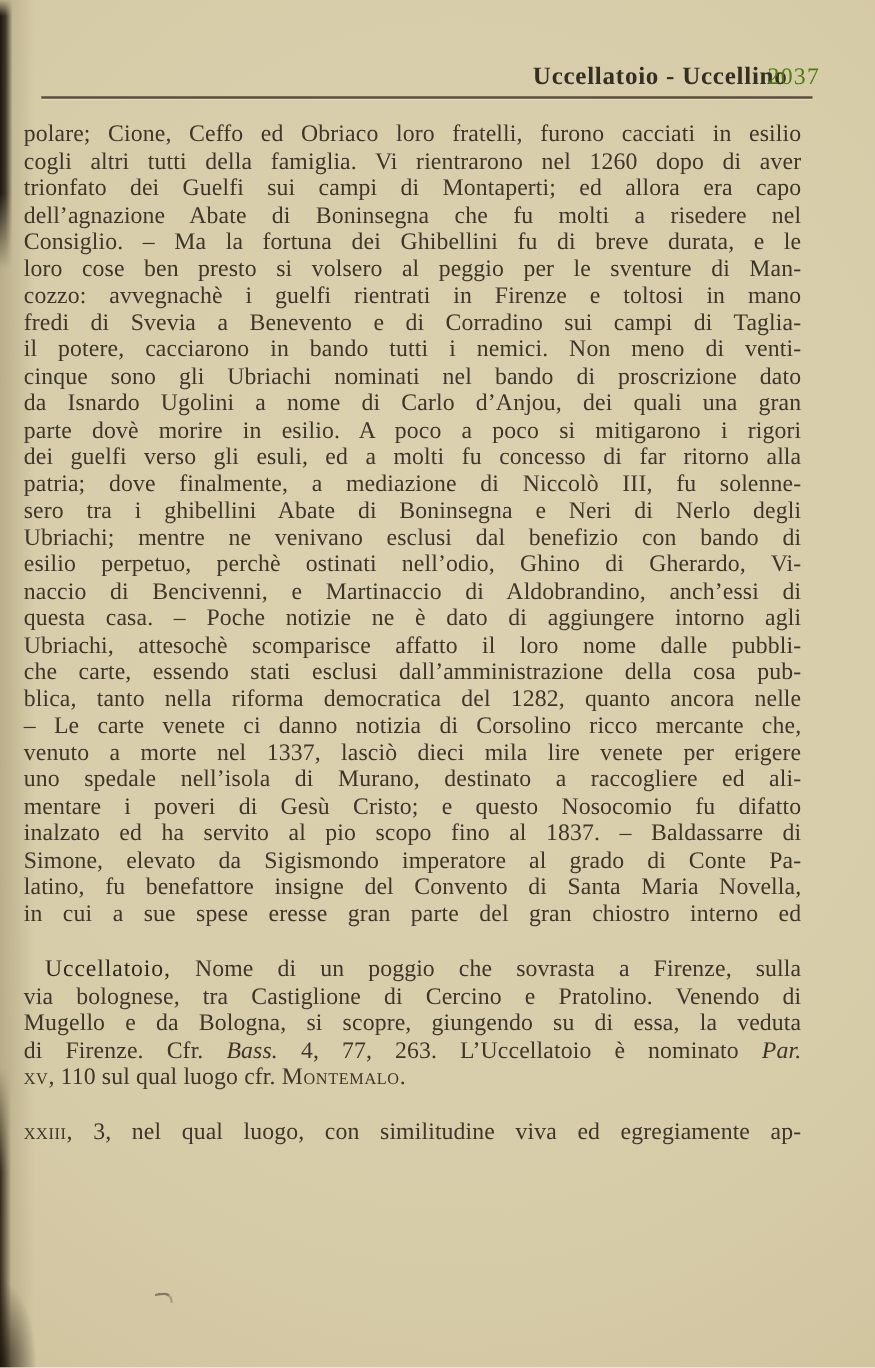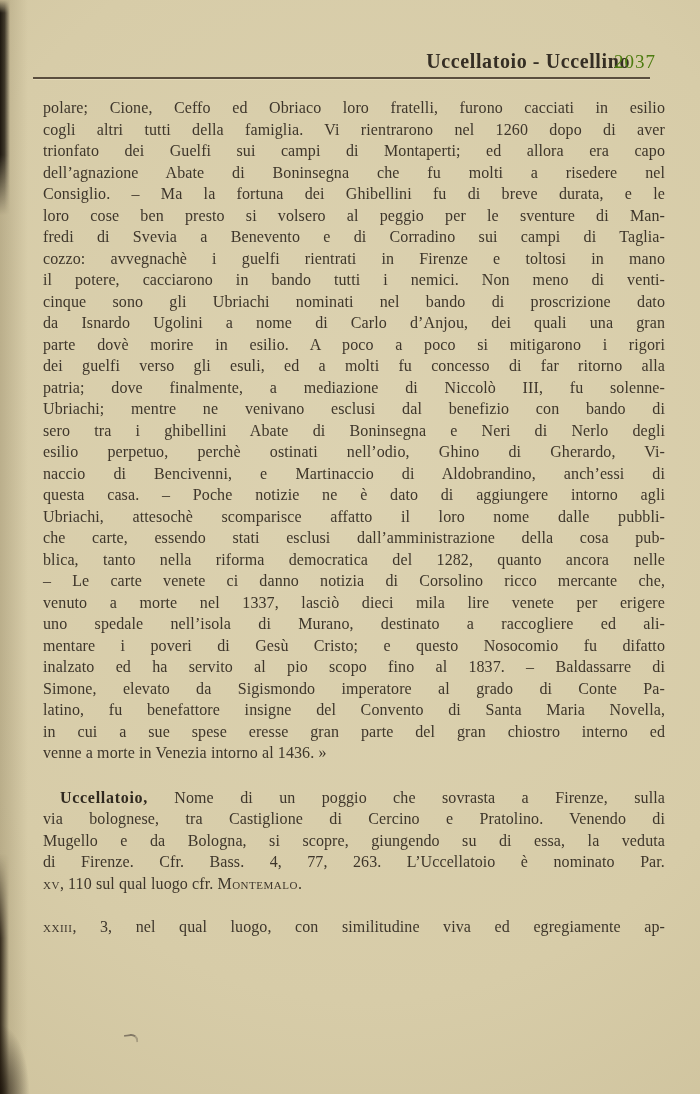--- a/index.html
+++ b/index.html
@@ -23,30 +23,30 @@
     mask-image:linear-gradient(to top, #000 0%, #000 65%, transparent 100%);}
   .corner-bl{position:absolute;left:0;bottom:0;width:30px;height:70px;
     background:radial-gradient(ellipse at 0% 100%, rgba(24,16,8,0.8) 0%, rgba(24,16,8,0) 70%);}
   
   .header-title{position:absolute;top:48px;left:0;right:70px;text-align:right;
     font-weight:700;font-size:20px;line-height:26px;color:#352e24;letter-spacing:0.6px;}
   .page-number{position:absolute;top:49px;right:44px;font-size:19px;line-height:26px;color:#4d7c0f;letter-spacing:1px;}
   .header-rule{position:absolute;top:77px;left:33px;width:617px;height:2px;background:#5a4e3e;
     box-shadow:0 1px 0 rgba(238,229,199,0.55);}
   
-  .body-text{position:absolute;top:97px;left:43px;width:622px;font-size:16px;line-height:21.5px;
+  .body-text{position:absolute;top:97px;left:19px;width:622px;font-size:19px;line-height:21.5px;
     letter-spacing:0.1px;color:#3e362b;}
   .para{margin:0;}
   .para + .para{margin-top:23px;}
   .para.entry + .para.entry{margin-top:22px;}
   .line{text-align:justify;text-align-last:justify;white-space:normal;}
   .line.line-last{text-align-last:left;}
   .line.line-indent{text-indent:17px;}
-  .seg-b{font-weight:700;color:#30291f;letter-spacing:0.7px;}
-  .seg-i{margin-top:32px;}
+  .seg-b{font-weight:400;color:#30291f;letter-spacing:0.7px;}
+  .seg-i{font-style:italic;margin-top:32px;}
   .seg-sc{font-variant:small-caps;letter-spacing:0.5px;}
   
   .curl-mark{position:absolute;left:124px;top:1034px;width:12px;height:7px;
     border-top:2px solid #6e6456;border-right:2px solid rgba(110,100,86,0.55);
     border-radius:2px 7px 0 0;transform:rotate(-6deg);opacity:0.8;}
 </style>
 </head>
 <body>
 
 <div class="page">
@@ -61,45 +61,44 @@
   <div class="header-rule"></div>
 
   <div class="body-text">
     <div class="para">
         <div class="line"><span>polare; Cione, Ceffo ed Obriaco loro fratelli, furono cacciati in esilio</span></div>
         <div class="line"><span>cogli altri tutti della famiglia. Vi rientrarono nel 1260 dopo di aver</span></div>
         <div class="line"><span>trionfato dei Guelfi sui campi di Montaperti; ed allora era capo</span></div>
         <div class="line"><span>dell’agnazione Abate di Boninsegna che fu molti a risedere nel</span></div>
         <div class="line"><span>Consiglio. – Ma la fortuna dei Ghibellini fu di breve durata, e le</span></div>
         <div class="line"><span>loro cose ben presto si volsero al peggio per le sventure di Man-</span></div>
+        <div class="line"><span>cozzo: avvegnachè i guelfi rientrati in Firenze e toltosi in mano</span></div>
         <div class="line"><span>fredi di Svevia a Benevento e di Corradino sui campi di Taglia-</span></div>
-        <div class="line"><span>cozzo: avvegnachè i guelfi rientrati in Firenze e toltosi in mano</span></div>
         <div class="line"><span>il potere, cacciarono in bando tutti i nemici. Non meno di venti-</span></div>
         <div class="line"><span>cinque sono gli Ubriachi nominati nel bando di proscrizione dato</span></div>
         <div class="line"><span>da Isnardo Ugolini a nome di Carlo d’Anjou, dei quali una gran</span></div>
         <div class="line"><span>parte dovè morire in esilio. A poco a poco si mitigarono i rigori</span></div>
         <div class="line"><span>dei guelfi verso gli esuli, ed a molti fu concesso di far ritorno alla</span></div>
         <div class="line"><span>patria; dove finalmente, a mediazione di Niccolò III, fu solenne-</span></div>
+        <div class="line"><span>sero tra i ghibellini Abate di Boninsegna e Neri di Nerlo degli</span></div>
         <div class="line"><span>Ubriachi; mentre ne venivano esclusi dal benefizio con bando di</span></div>
-        <div class="line"><span>sero tra i ghibellini Abate di Boninsegna e Neri di Nerlo degli</span></div>
         <div class="line"><span>esilio perpetuo, perchè ostinati nell’odio, Ghino di Gherardo, Vi-</span></div>
         <div class="line"><span>naccio di Bencivenni, e Martinaccio di Aldobrandino, anch’essi di</span></div>
         <div class="line"><span>questa casa. – Poche notizie ne è dato di aggiungere intorno agli</span></div>
         <div class="line"><span>Ubriachi, attesochè scomparisce affatto il loro nome dalle pubbli-</span></div>
         <div class="line"><span>che carte, essendo stati esclusi dall’amministrazione della cosa pub-</span></div>
         <div class="line"><span>blica, tanto nella riforma democratica del 1282, quanto ancora nelle</span></div>
         <div class="line"><span>– Le carte venete ci danno notizia di Corsolino ricco mercante che,</span></div>
         <div class="line"><span>venuto a morte nel 1337, lasciò dieci mila lire venete per erigere</span></div>
         <div class="line"><span>uno spedale nell’isola di Murano, destinato a raccogliere ed ali-</span></div>
         <div class="line"><span>mentare i poveri di Gesù Cristo; e questo Nosocomio fu difatto</span></div>
         <div class="line"><span>inalzato ed ha servito al pio scopo fino al 1837. – Baldassarre di</span></div>
         <div class="line"><span>Simone, elevato da Sigismondo imperatore al grado di Conte Pa-</span></div>
         <div class="line"><span>latino, fu benefattore insigne del Convento di Santa Maria Novella,</span></div>
         <div class="line"><span>in cui a sue spese eresse gran parte del gran chiostro interno ed</span></div>
-        <div class="line line-last"><span>venne a morte in Venezia intorno al 1436. »</span></div>
       </div>
     <div class="para entry">
         <div class="line line-indent"><span class="seg-b">Uccellatoio,</span><span> Nome di un poggio che sovrasta a Firenze, sulla</span></div>
         <div class="line"><span>via bolognese, tra Castiglione di Cercino e Pratolino. Venendo di</span></div>
         <div class="line"><span>Mugello e da Bologna, si scopre, giungendo su di essa, la veduta</span></div>
         <div class="line"><span>di Firenze. Cfr. </span><span class="seg-i">Bass.</span><span> 4, 77, 263. L’Uccellatoio è nominato </span><span class="seg-i">Par.</span></div>
         <div class="line line-last"><span class="seg-sc">xv</span><span>, 110 sul qual luogo cfr. </span><span class="seg-sc">Montemalo</span><span>.</span></div>
       </div>
     <div class="para entry">
         <div class="line"><span class="seg-sc">xxiii</span><span>, 3, nel qual luogo, con similitudine viva ed egregiamente ap-</span></div>

